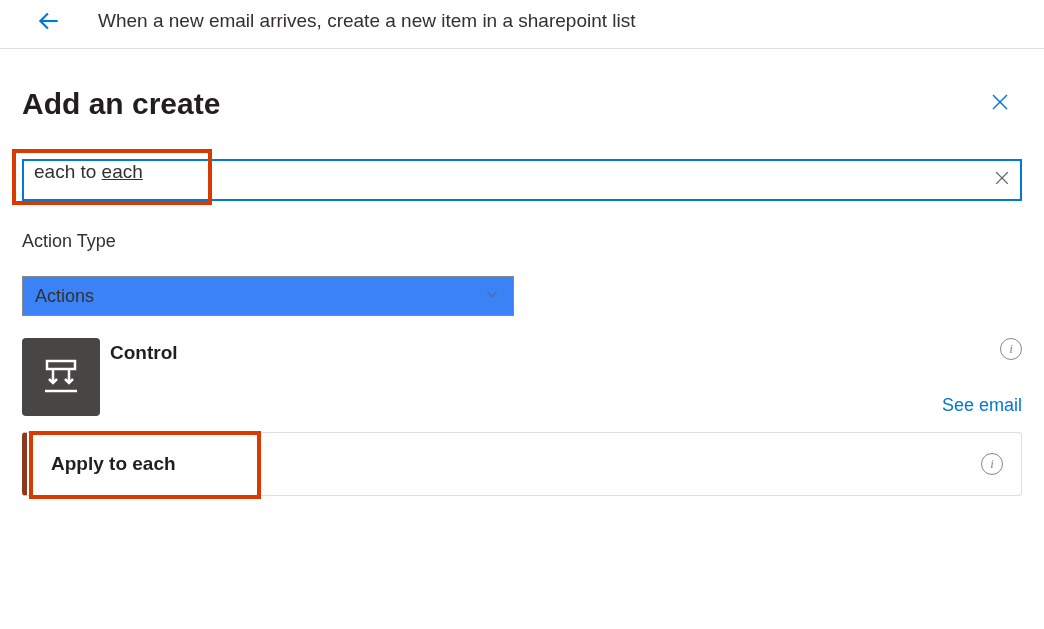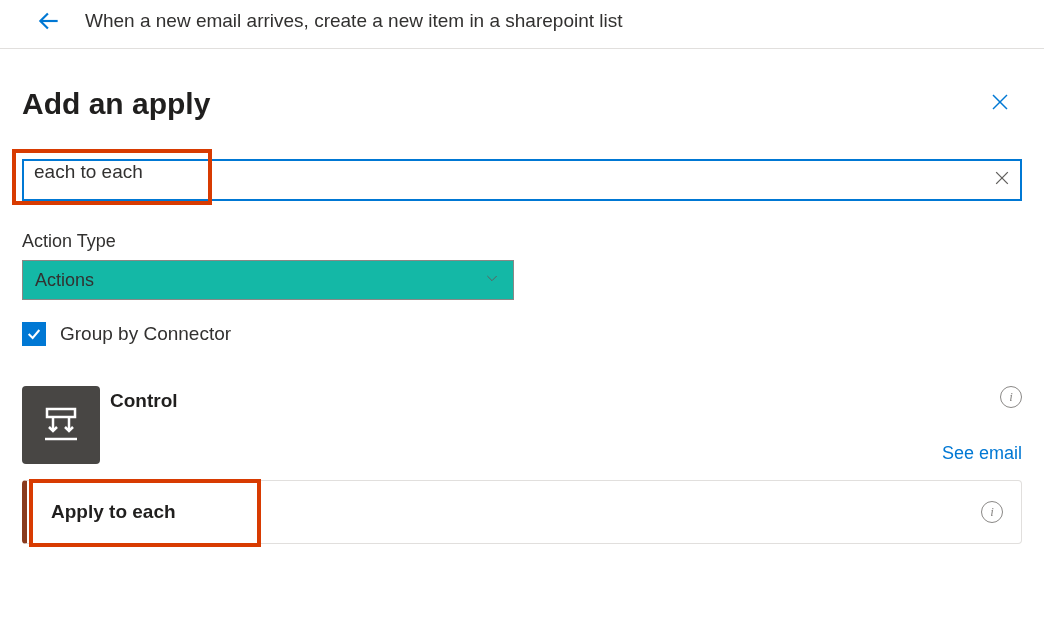--- a/index.html
+++ b/index.html
@@ -9,21 +9,21 @@
       color: #323130;
       width: 1044px;
       height: 629px;
       overflow: hidden;
     }
     .header {
       display: flex;
       align-items: center;
       padding: 8px 32px 14px 36px;
       border-bottom: 1px solid #e1dfdd;
-      gap: 23px;
+      gap: 36px;
     }
     .back-arrow {
       color: #0078d4;
       cursor: pointer;
       display: flex;
       align-items: center;
     }
     .header-title {
       font-size: 19px;
       color: #323130;
@@ -75,37 +75,37 @@
       position: absolute;
       right: 10px;
       top: 50%;
       transform: translateY(-50%);
       cursor: pointer;
       color: #605e5c;
     }
     .field-label {
       font-size: 18px;
       color: #323130;
-      margin-bottom: 8px;
+      margin-bottom: 24px;
       display: block;
     }
     .select-wrap {
       position: relative;
       width: 492px;
       margin-bottom: 22px;
     }
     .select {
       width: 100%;
       height: 40px;
       border: 1px solid #8a8886;
       padding: 0 36px 0 12px;
       font-size: 18px;
       color: #323130;
       cursor: pointer;
-      background: #14b8a6;
+      background: #3b82f6;
       display: flex;
       align-items: center;
     }
     .select-chev {
       position: absolute;
       right: 14px;
       top: 50%;
       transform: translateY(-50%);
       color: #605e5c;
       pointer-events: none;
@@ -205,39 +205,40 @@
       border: 4px solid #d83b01;
       pointer-events: none;
       z-index: 10;
     }
     .action-label {
       font-size: 19px;
       font-weight: 600;
       color: #201f1e;
     }
     .underline-frag {
+      text-decoration: underline;
     }
   </style>
 </head>
 <body>
 
 <div class="header">
   <span class="back-arrow">
     <svg width="26" height="26" viewBox="0 0 24 24" fill="none" stroke="currentColor" stroke-width="2">
       <line x1="20" y1="12" x2="4" y2="12"></line>
       <polyline points="11 5 4 12 11 19"></polyline>
     </svg>
   </span>
   <span class="header-title">When a new email arrives, create a new item in a sharepoint list</span>
 </div>
 
 <div class="main">
 
   <div class="title-row">
-    <h1 class="page-title">Add an apply</h1>
+    <h1 class="page-title">Add an create</h1>
     <span class="close-x">
       <svg width="24" height="24" viewBox="0 0 24 24" fill="none" stroke="currentColor" stroke-width="1.5">
         <line x1="5" y1="5" x2="19" y2="19"></line>
         <line x1="19" y1="5" x2="5" y2="19"></line>
       </svg>
     </span>
   </div>
 
   <div class="search-wrap">
     <div class="search-highlight"></div>
@@ -257,28 +258,20 @@
     <div class="select">
       <span>Actions</span>
     </div>
     <span class="select-chev">
       <svg width="16" height="16" viewBox="0 0 24 24" fill="none" stroke="currentColor" stroke-width="1.5">
         <polyline points="5 9 12 16 19 9"></polyline>
       </svg>
     </span>
   </div>
 
-  <div class="checkbox-row">
-    <span class="checkbox">
-      <svg width="16" height="16" viewBox="0 0 24 24" fill="none" stroke="currentColor" stroke-width="3">
-        <polyline points="4 12 10 18 20 6"></polyline>
-      </svg>
-    </span>
-    <span class="checkbox-label">Group by Connector</span>
-  </div>
 
   <div class="connector-row">
     <div class="connector-icon">
       <svg width="48" height="48" viewBox="0 0 48 48" fill="none" stroke="#ffffff" stroke-width="2.5">
         <rect x="10" y="8" width="28" height="8" fill="none"></rect>
         <line x1="16" y1="16" x2="16" y2="30"></line>
         <line x1="32" y1="16" x2="32" y2="30"></line>
         <polyline points="12 26 16 30 20 26" fill="none"></polyline>
         <polyline points="28 26 32 30 36 26" fill="none"></polyline>
         <line x1="8" y1="38" x2="40" y2="38"></line>

